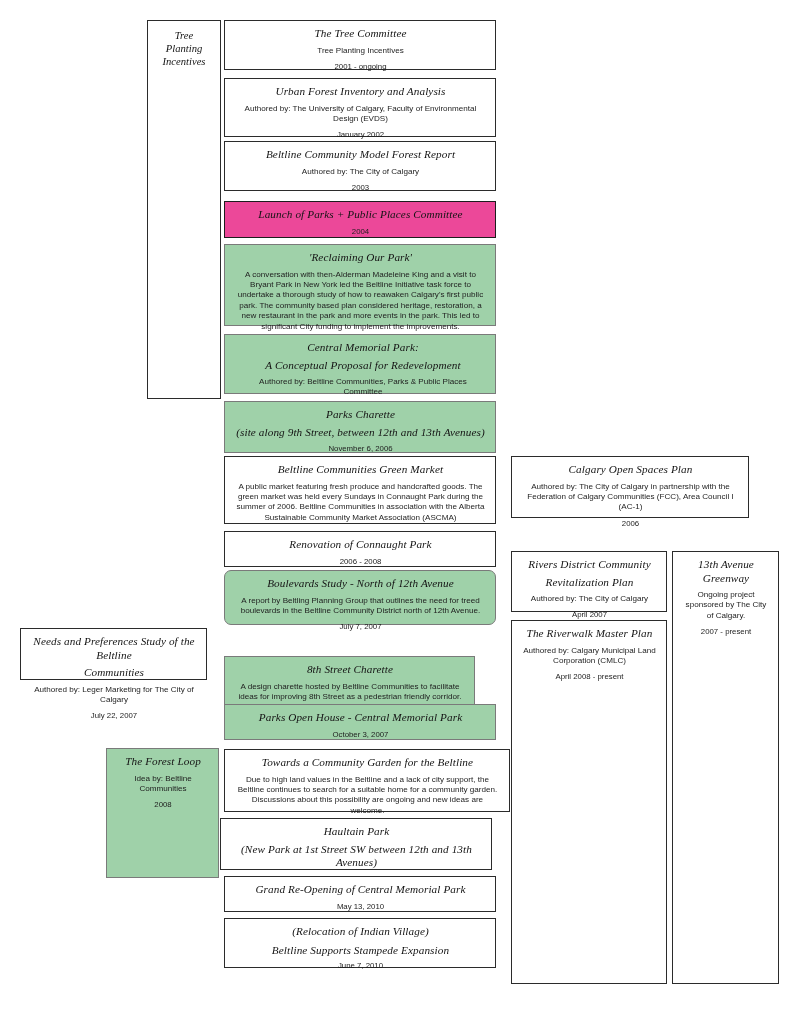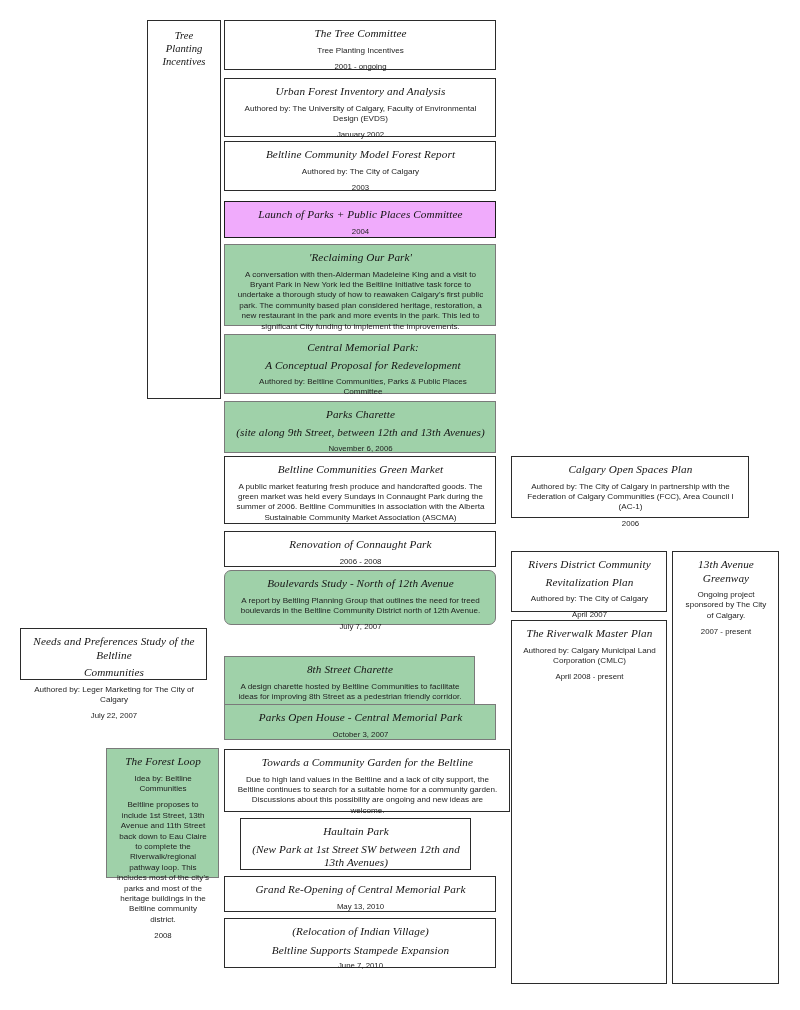--- a/index.html
+++ b/index.html
@@ -28,21 +28,21 @@
     border: 1.6px solid #2b2b2b;
     background: #ffffff;
     padding: 6px 8px 6px 9px;
   }
   .card.light {
     background: #9fd1a9;
     border-color: #7a7a7a;
     border-width: 1.4px;
   }
   .card.dark {
-    background: #f0abfc;
+    background: #ec4899;
     border-color: #1d1d1d;
     border-width: 1.8px;
   }
 
   .title {
     font-family: "Liberation Serif", serif;
     font-style: italic;
     font-size: 11.2px;
     line-height: 13.5px;
     letter-spacing: 0.1px;
@@ -157,21 +157,21 @@
     <p class="title">Parks Open House - Central Memorial Park</p>
     <p class="date">October 3, 2007</p>
   </div>
 
   <div class="card" style="left:224px; top:749px; width:286px; height:63px;">
     <p class="title">Towards a Community Garden for the Beltline</p>
     <p class="body">Due to high land values in the Beltline and a lack of city support, the Beltline continues to search for a suitable home for a community garden.  Discussions about this possibility are ongoing and new ideas are welcome.</p>
     <p class="date">2008 - ongoing</p>
   </div>
 
-  <div class="card" style="left:240px; top:818px; width:231px; height:52px;">
+  <div class="card" style="left:220px; top:818px; width:272px; height:52px;">
     <p class="title two">Haultain Park</p>
     <p class="title">(New Park at 1st Street SW between 12th and 13th Avenues)</p>
     <p class="date">Grand Opening September 13, 2009</p>
   </div>
 
   <div class="card" style="left:224px; top:876px; width:272px; height:36px;">
     <p class="title">Grand Re-Opening of Central Memorial Park</p>
     <p class="date">May 13, 2010</p>
   </div>
 
@@ -184,21 +184,20 @@
   <div class="card" style="left:20px; top:628px; width:187px; height:52px;">
     <p class="title two">Needs and Preferences Study of the Beltline</p>
     <p class="title">Communities</p>
     <p class="body">Authored by: Leger Marketing for The City of Calgary</p>
     <p class="date">July 22, 2007</p>
   </div>
 
   <div class="card light" style="left:106px; top:748px; width:113px; height:130px;">
     <p class="title">The Forest Loop</p>
     <p class="body">Idea by: Beltline Communities</p>
-    <p class="body">Beltline proposes to include 1st Street, 13th Avenue and 11th Street back down to Eau Claire to complete the Riverwalk/regional pathway loop.  This includes most of the city's parks and most of the heritage buildings in the Beltline community district.</p>
     <p class="date">2008</p>
   </div>
 
   <div class="card" style="left:511px; top:456px; width:238px; height:62px;">
     <p class="title">Calgary Open Spaces Plan</p>
     <p class="body">Authored by: The City of Calgary in partnership with the Federation of Calgary Communities (FCC), Area Council I (AC-1)</p>
     <p class="date">2006</p>
   </div>
 
   <div class="card" style="left:511px; top:551px; width:156px; height:61px;">

